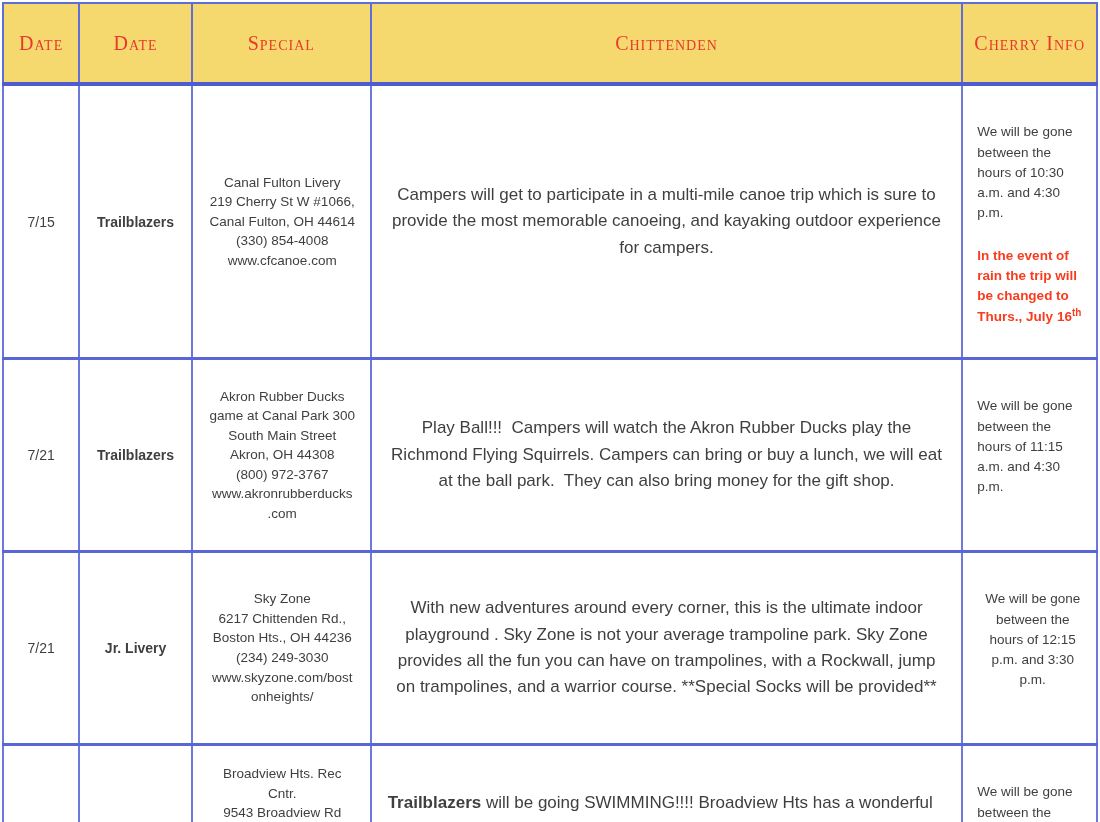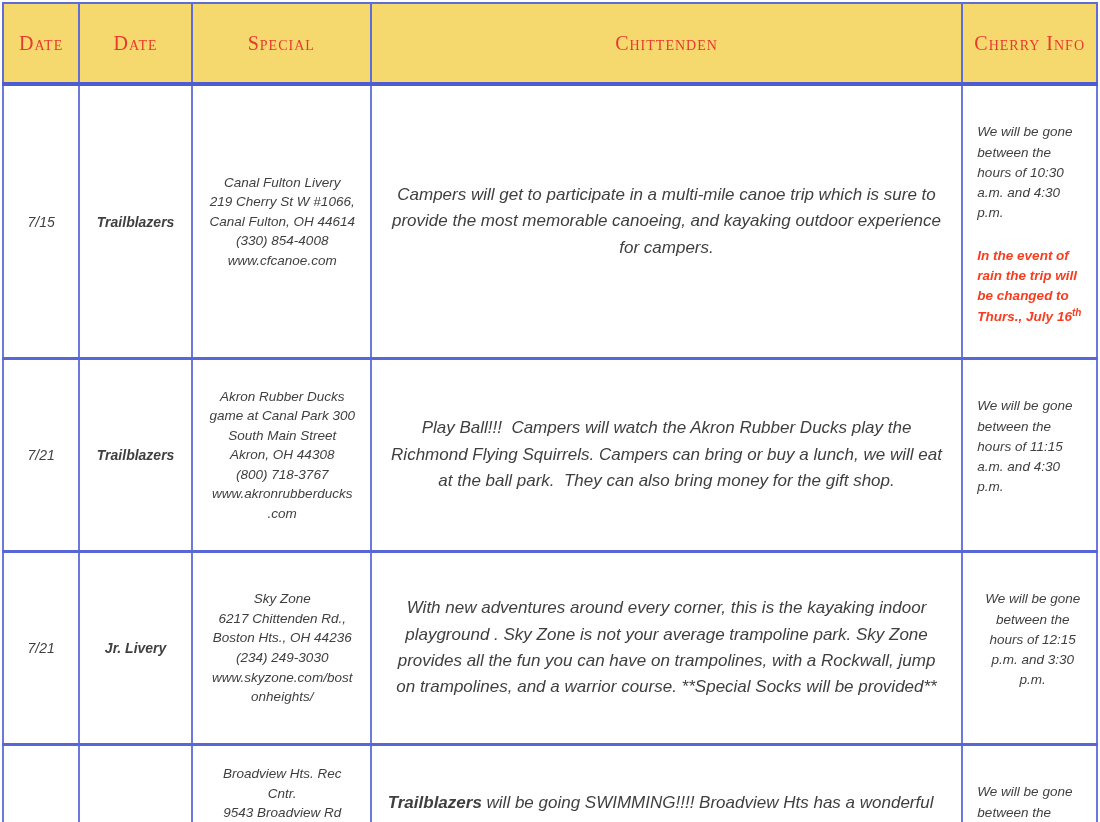--- a/index.html
+++ b/index.html
@@ -39,21 +39,20 @@
     border: 2px solid #5f6ed6;
     border-bottom: 4px solid #4d5cd0;
     text-align: center;
     vertical-align: middle;
   }
   tbody td {
     border: 2px solid #6b79dd;
     border-top: 3px solid #5866d6;
     box-sizing: border-box;
     background: #ffffff;
-    font-style: italic;
   }
   tbody tr:last-child td { border-bottom: 3px solid #5866d6; }
 
   tr.r0 { height: 200px; }
   tr.r1 { height: 174px; }
   tr.r2 { height: 155px; }
   tr.r3 { height: 196px; }
 
   td.date-cell {
     text-align: center;
@@ -153,21 +152,21 @@
         </td>
       </tr>
 
       <tr class="r1">
         <td class="date-cell">7/21</td>
         <td class="group-cell">Trailblazers</td>
         <td class="location-cell loc-left">Akron Rubber Ducks
 game at Canal Park 300
 South Main Street
 Akron, OH 44308
-(800) 718-3767
+(800) 972-3767
 www.akronrubberducks
 .com</td>
         <td class="description-cell desc-center"><span class="desc-bold"></span><span>Play Ball!!!  Campers will watch the Akron Rubber Ducks play the Richmond Flying Squirrels. Campers can bring or buy a lunch, we will eat at the ball park.  They can also bring money for the gift shop.</span></td>
         <td class="travel-cell travel-left">
           <div class="travel-text">We will be gone
 between the
 hours of 11:15
 a.m. and 4:30
 p.m.</div>
           <div class="travel-alert"><span></span><sup></sup></div>
@@ -176,21 +175,21 @@
 
       <tr class="r2">
         <td class="date-cell">7/21</td>
         <td class="group-cell">Jr. Livery</td>
         <td class="location-cell loc-center">Sky Zone
 6217 Chittenden Rd.,
 Boston Hts., OH 44236
 (234) 249-3030
 www.skyzone.com/bost
 onheights/</td>
-        <td class="description-cell desc-center"><span class="desc-bold"></span><span>With new adventures around every corner, this is the kayaking indoor playground . Sky Zone is not your average trampoline park. Sky Zone provides all the fun you can have on trampolines, with a Rockwall, jump on trampolines, and a warrior course. **Special Socks will be provided**</span></td>
+        <td class="description-cell desc-center"><span class="desc-bold"></span><span>With new adventures around every corner, this is the ultimate indoor playground . Sky Zone is not your average trampoline park. Sky Zone provides all the fun you can have on trampolines, with a Rockwall, jump on trampolines, and a warrior course. **Special Socks will be provided**</span></td>
         <td class="travel-cell travel-center">
           <div class="travel-text">We will be gone
 between the
 hours of 12:15
 p.m. and 3:30
 p.m.</div>
           <div class="travel-alert"><span></span><sup></sup></div>
         </td>
       </tr>
 

